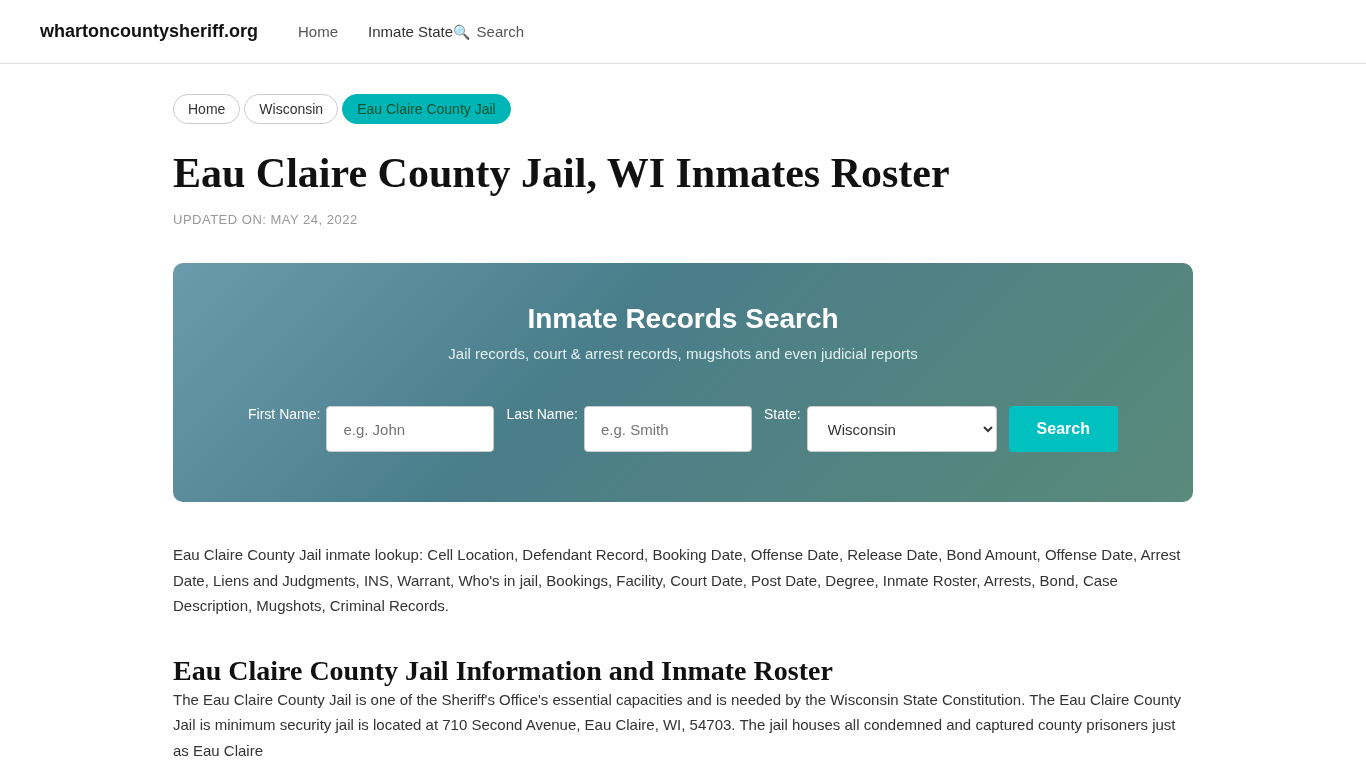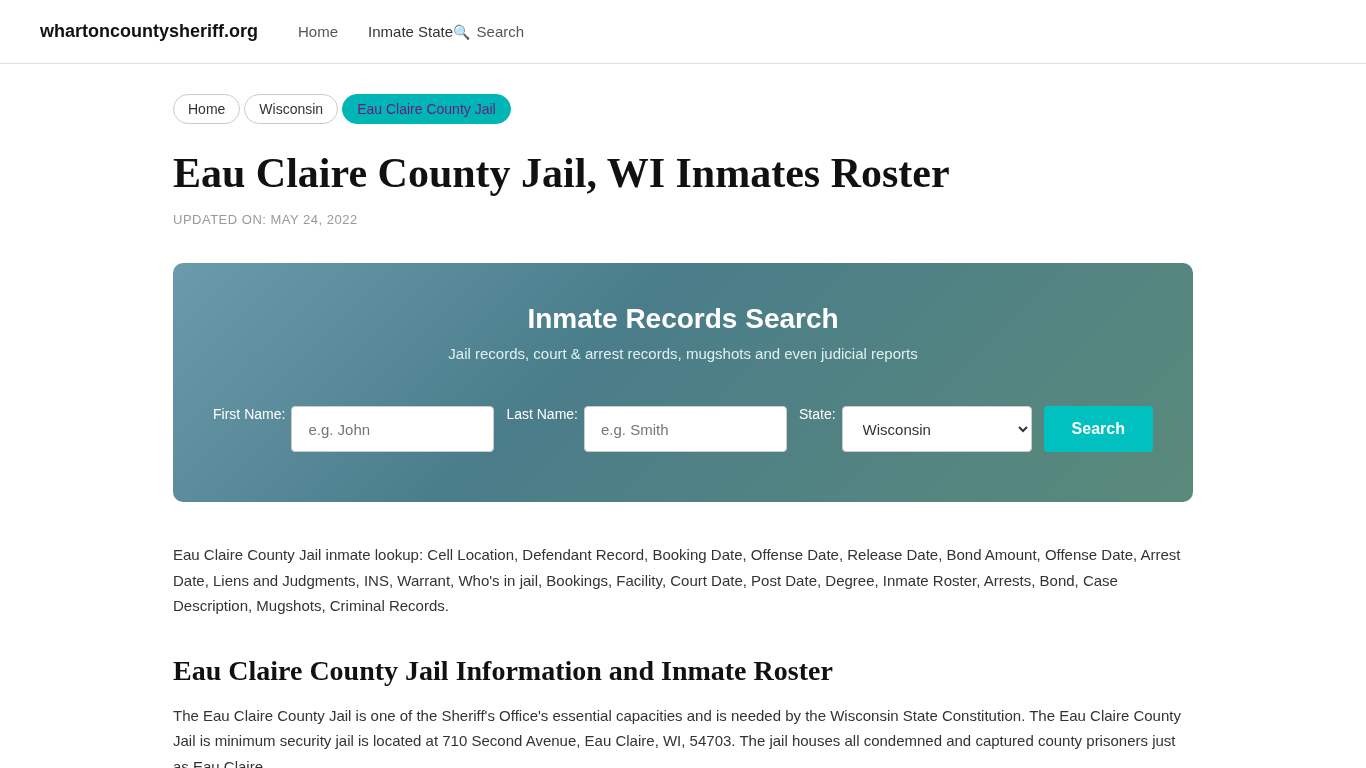--- a/index.html
+++ b/index.html
@@ -71,21 +71,21 @@
       font-size: 14px;
       padding: 6px 14px;
       border: 1px solid #ccc;
       border-radius: 20px;
       color: #333;
       text-decoration: none;
       cursor: pointer;
     }
     .breadcrumb-item.active {
       background: #00b5b5;
-      color: #701a75;
+      color: #14532d;
       border-color: #00b5b5;
     }
 
     
     .page-title {
       font-size: 42px;
       font-weight: 900;
       color: #111;
       font-family: Georgia, serif;
       line-height: 1.2;
@@ -148,21 +148,21 @@
       border: 1px solid #ccc;
       border-radius: 4px;
       font-size: 15px;
       font-family: Arial, sans-serif;
       color: #999;
       background: #fff;
       outline: none;
       height: 46px;
     }
     .form-group input {
-      width: 203px;
+      width: 168px;
     }
     .form-group select {
       width: 190px;
       color: #333;
       appearance: auto;
     }
     .search-btn {
       background: #00c0c0;
       color: #fff;
       border: none;
@@ -184,21 +184,20 @@
       color: #333;
       margin-bottom: 36px;
     }
 
     
     .section-title {
       font-size: 28px;
       font-weight: 900;
       font-family: Georgia, serif;
       color: #111;
-      margin-bottom: 16px;
     }
 
     
     .section-body {
       font-family: Arial, sans-serif;
       font-size: 15px;
       line-height: 1.7;
       color: #333;
     }
   </style>

